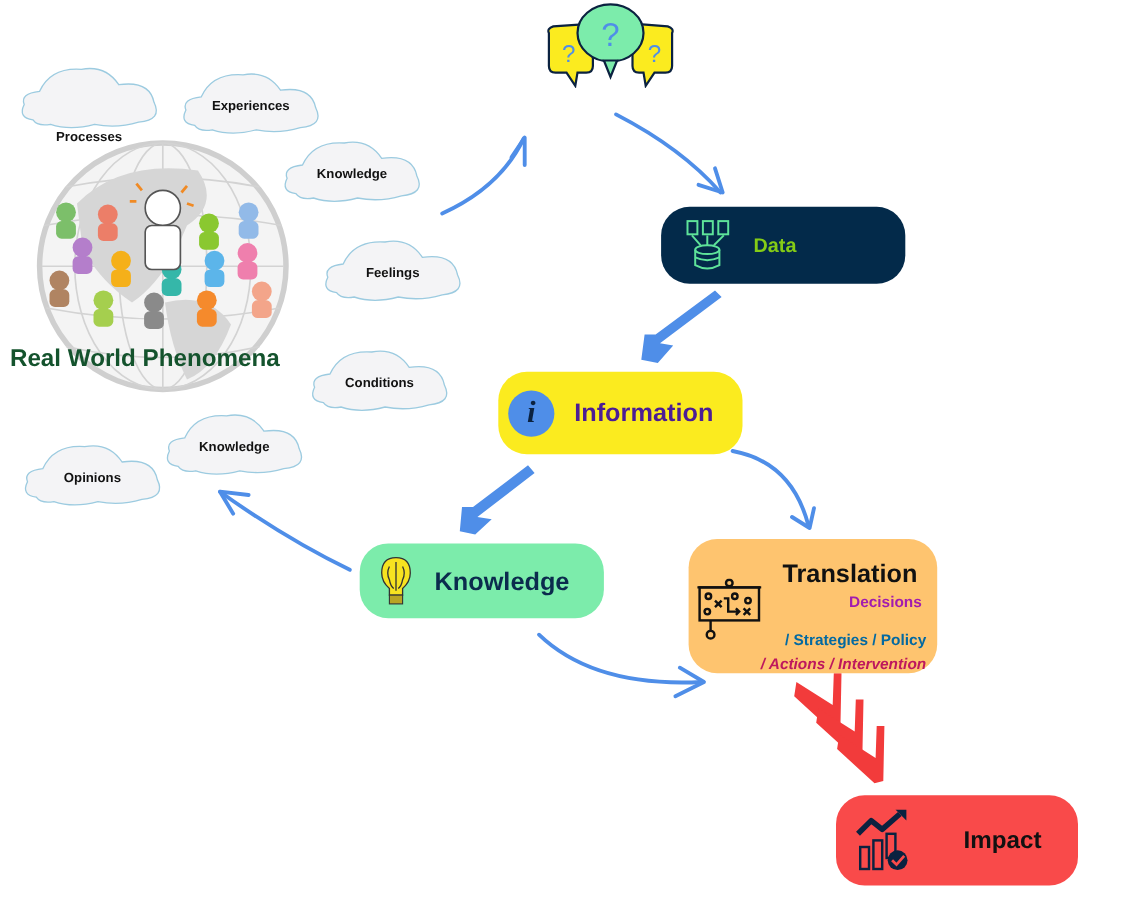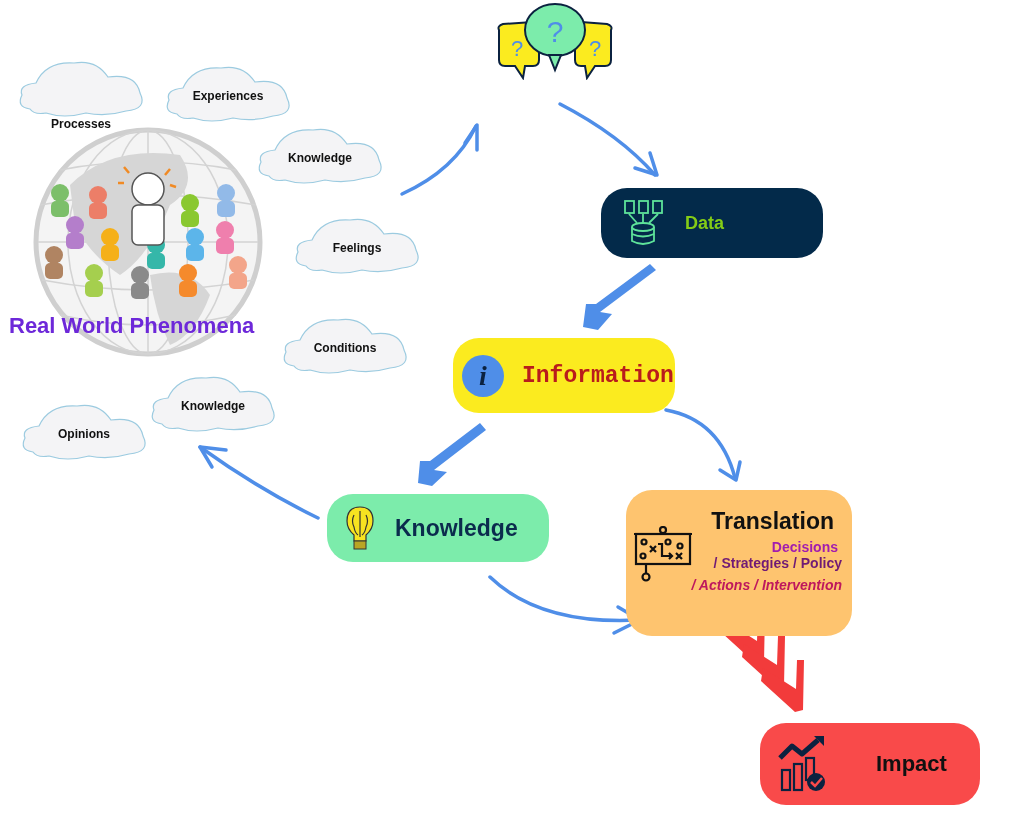--- a/index.html
+++ b/index.html
@@ -3,21 +3,21 @@
 <meta charset="utf-8">
 <style>
   html, body { margin:0; padding:0; background:#ffffff; }
   body { width:1024px; height:819px; position:relative; overflow:hidden; font-family:"Liberation Sans", sans-serif; }
   .abs { position:absolute; }
   .cloud { position:absolute; width:130px; height:64px; }
   .cloud svg { position:absolute; left:0; top:0; width:100%; height:100%; overflow:visible; }
   .cloud .lbl { position:absolute; left:0; right:0; top:50%; transform:translateY(-20%); text-align:center; font-size:12px; font-weight:bold; color:#111; }
   .node { position:absolute; border-radius:26px; display:flex; align-items:center; }
   .node .t { font-weight:bold; }
-  #world-title { font-size:22px; font-weight:bold; color:#6d28d9; }
+  #world-title { font-size:22px; font-weight:bold; color:#14532d; }
   #q-label { font-size:17px; font-weight:bold; color:#0b0b0b; }
   svg.overlay { position:absolute; left:0; top:0; width:1024px; height:819px; pointer-events:none; }
 </style>
 </head>
 <body>
 
 <svg class="overlay" viewBox="0 0 1024 819">
   <g fill="none" stroke="#4f8ee8" stroke-width="3.5" stroke-linecap="round" stroke-linejoin="round">
     <g>
       <path d="M402 194 Q455 170 476 126"></path>
@@ -175,53 +175,53 @@
       <ellipse cx="20" cy="28" rx="11" ry="4"></ellipse>
         <path d="M9 28 L9 42 Q20 48 31 42 L31 28"></path>
         <path d="M9 35 Q20 40 31 35"></path>
     </g>
   </svg>
   <span class="t" style="color:#84cc16; font-size:18px; margin-left:20px;">Data</span>
 </div>
 
 <div class="node" style="left:453px; top:338px; width:222px; height:75px; background:#fbeb1f;">
   <div style="margin-left:9px; width:42px; height:42px; border-radius:50%; background:#4f8ee8; color:#0b2240; display:flex; align-items:center; justify-content:center; font-family:'Liberation Serif', serif; font-weight:bold; font-style:italic; font-size:28px;">i</div>
-  <span class="t" style="color:#b91c1c; font-size:23px; margin-left:18px;font-family:Liberation Mono, monospace;">Information</span>
+  <span class="t" style="color:#4c1d95; font-size:23px; margin-left:18px;">Information</span>
 </div>
 
 <div class="node" style="left:327px; top:494px; width:222px; height:68px; background:#7cecab;">
   <svg style="margin-left:18px;" width="30" height="46" viewBox="0 0 30 46">
     <path d="M15 2 Q28 2 28 16 Q28 24 21 30 L21 36 L9 36 L9 30 Q2 24 2 16 Q2 2 15 2 Z" fill="#f7e320" stroke="#333" stroke-width="1.2"></path>
     <path d="M15 6 L15 32 M9 10 Q6 16 9 22 Q10 28 13 30 M21 10 Q24 16 21 22 Q20 28 17 30" fill="none" stroke="#333" stroke-width="1.2"></path>
     <rect x="9" y="36" width="12" height="8" fill="#b9a524" stroke="#333" stroke-width="1"></rect>
   </svg>
   <span class="t" style="color:#0b2b4d; font-size:23px; margin-left:20px;">Knowledge</span>
 </div>
 
-<div class="node" style="left:626px; top:490px; width:226px; height:146px; background:#fec46f; align-items:flex-start;">
+<div class="node" style="left:626px; top:490px; width:226px; height:122px; background:#fec46f; align-items:flex-start;">
   <svg class="abs" style="left:6px; top:36px;" width="62" height="56" viewBox="0 0 62 56">
     <g fill="none" stroke="#111" stroke-width="2.2">
       <rect x="4" y="8" width="54" height="30"></rect>
         <line x1="2" y1="8" x2="60" y2="8"></line>
         <circle cx="31" cy="4" r="3"></circle>
       <line x1="14" y1="38" x2="14" y2="48"></line>
         <circle cx="14" cy="51" r="3.5"></circle>
       <circle cx="12" cy="16" r="2.5"></circle>
         <circle cx="36" cy="16" r="2.5"></circle>
         <circle cx="48" cy="20" r="2.5"></circle>
         <circle cx="11" cy="30" r="2.5"></circle>
       <path d="M18 20 L24 26 M24 20 L18 26"></path>
         <path d="M44 27 L50 33 M50 27 L44 33"></path>
         <path d="M26 18 L30 18 L30 30 L40 30 M37 27 L40 30 L37 33"></path>
     </g>
   </svg>
   <div class="abs" style="right:10px; top:18px; text-align:right;">
     <div class="t" style="font-size:23px; color:#111; margin-right:8px;">Translation</div>
     <div class="t" style="font-size:14px; color:#a21caf; margin-top:4px; margin-right:4px;">Decisions</div>
-    <div class="t" style="font-size:14px; color:#701a75; margin-top:0;">/ Strategies / Policy</div>
+    <div class="t" style="font-size:14px; color:#0369a1; margin-top:18px;">/ Strategies / Policy</div>
     <div class="t" style="font-size:14px; color:#be185d; margin-top:6px;font-style:italic;">/ Actions / Intervention</div>
   </div>
 </div>
 
 <div class="node" style="left:760px; top:723px; width:220px; height:82px; background:#f94a4a;">
   <svg style="margin-left:18px;" width="52" height="56" viewBox="0 0 52 56">
     <g fill="none" stroke="#0b2240" stroke-width="2.2">
       <rect x="4" y="34" width="8" height="20"></rect>
         <rect x="16" y="28" width="8" height="26"></rect>
         <rect x="28" y="22" width="8" height="22"></rect>

